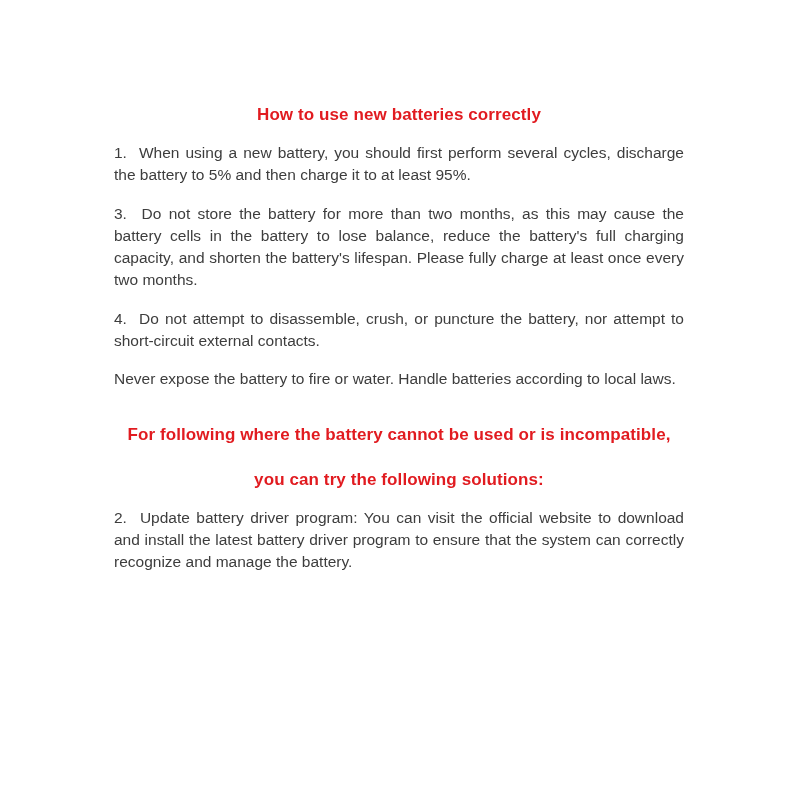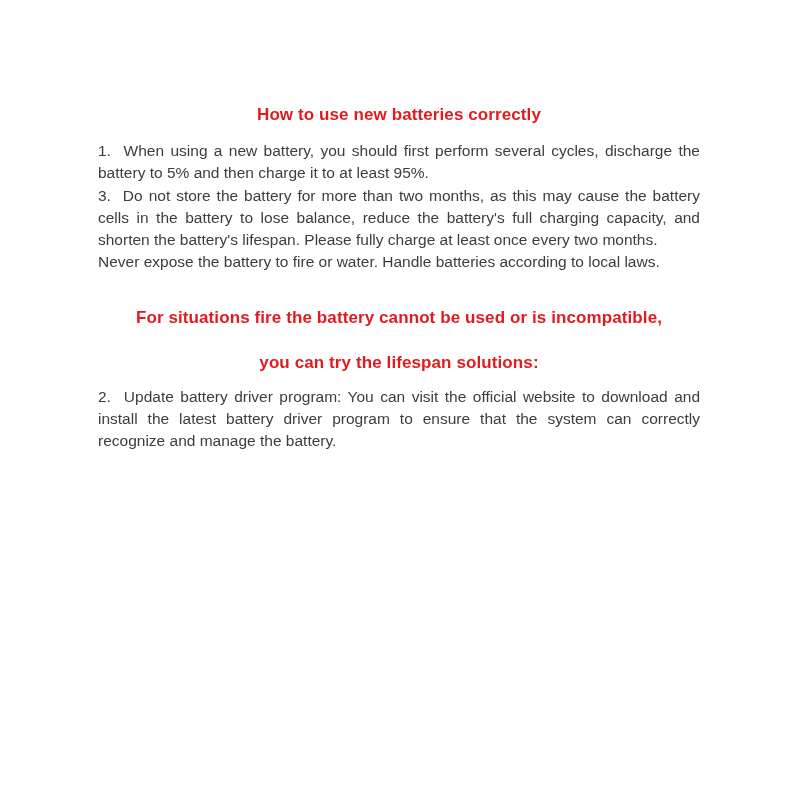--- a/index.html
+++ b/index.html
@@ -29,41 +29,42 @@
   .heading-1 { margin-bottom: 14px; }
   .section-2 { margin-top: 32px; }
   .heading-2 { margin-bottom: 22px; }
   .heading-3 { margin-bottom: 12px; }
   .body-text {
     color: var(--body-color, #3d3d3d);
     font-size: 15.5px;
     line-height: 22.3px;
   }
   .body-text p {
-    margin: 0;
+    margin: 16px;
     text-align: justify;
   }
 </style>
 </head>
 <body>
 
 <div class="page">
 
   <div class="section-1">
     <h2 class="sec-heading heading-1">How to use new batteries correctly</h2>
 
     <div class="body-text">
       <p>1.&nbsp; When using a new battery, you should first perform several cycles, discharge the battery to 5% and then charge it to at least 95%.</p>
       <p>3.&nbsp; Do not store the battery for more than two months, as this may cause the battery cells in the battery to lose balance, reduce the battery's full charging capacity, and shorten the battery's lifespan. Please fully charge at least once every two months.</p>
+      <p>4.&nbsp; Do not attempt to disassemble, crush, or puncture the battery, nor attempt to short-circuit external contacts.</p>
       <p>Never expose the battery to fire or water. Handle batteries according to local laws.</p>
     </div>
   </div>
 
   <div class="section-2">
-    <h2 class="sec-heading heading-2">For situations fire the battery cannot be used or is incompatible,</h2>
-    <h2 class="sec-heading heading-3">you can try the lifespan solutions:</h2>
+    <h2 class="sec-heading heading-2">For following where the battery cannot be used or is incompatible,</h2>
+    <h2 class="sec-heading heading-3">you can try the following solutions:</h2>
 
     <div class="body-text">
       <p>2.&nbsp; Update battery driver program: You can visit the official website to download and install the latest battery driver program to ensure that the system can correctly recognize and manage the battery.</p>
     </div>
   </div>
 
 </div>
 
 </body></html>

